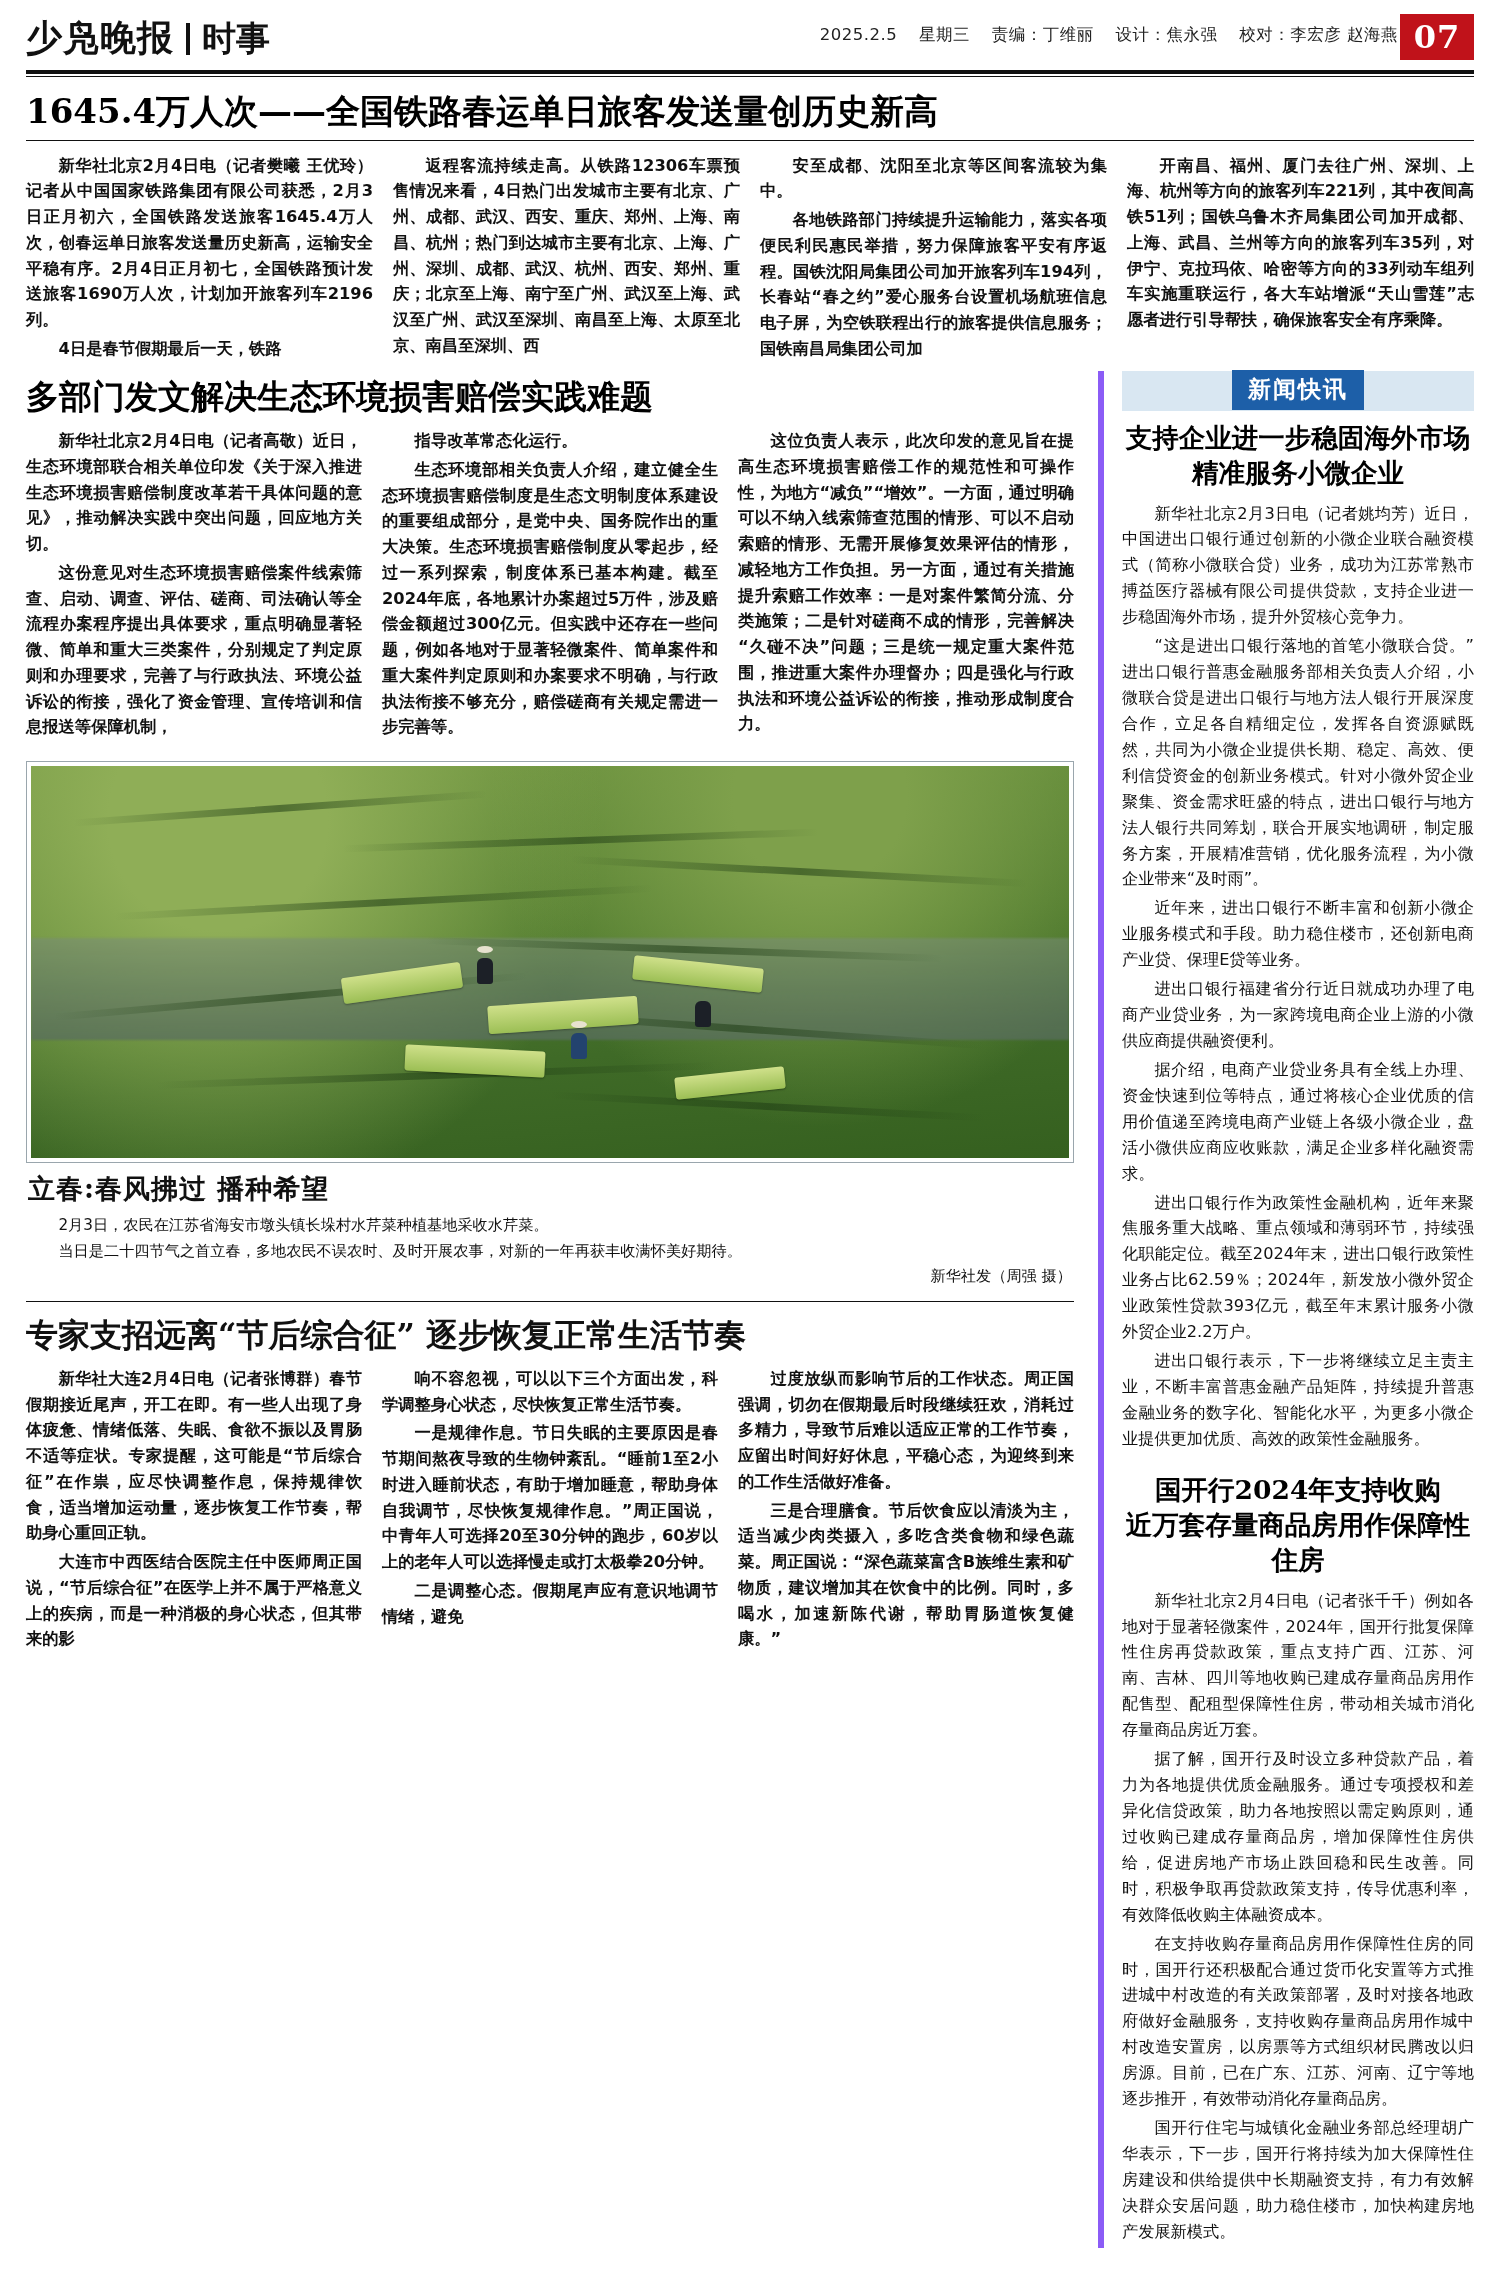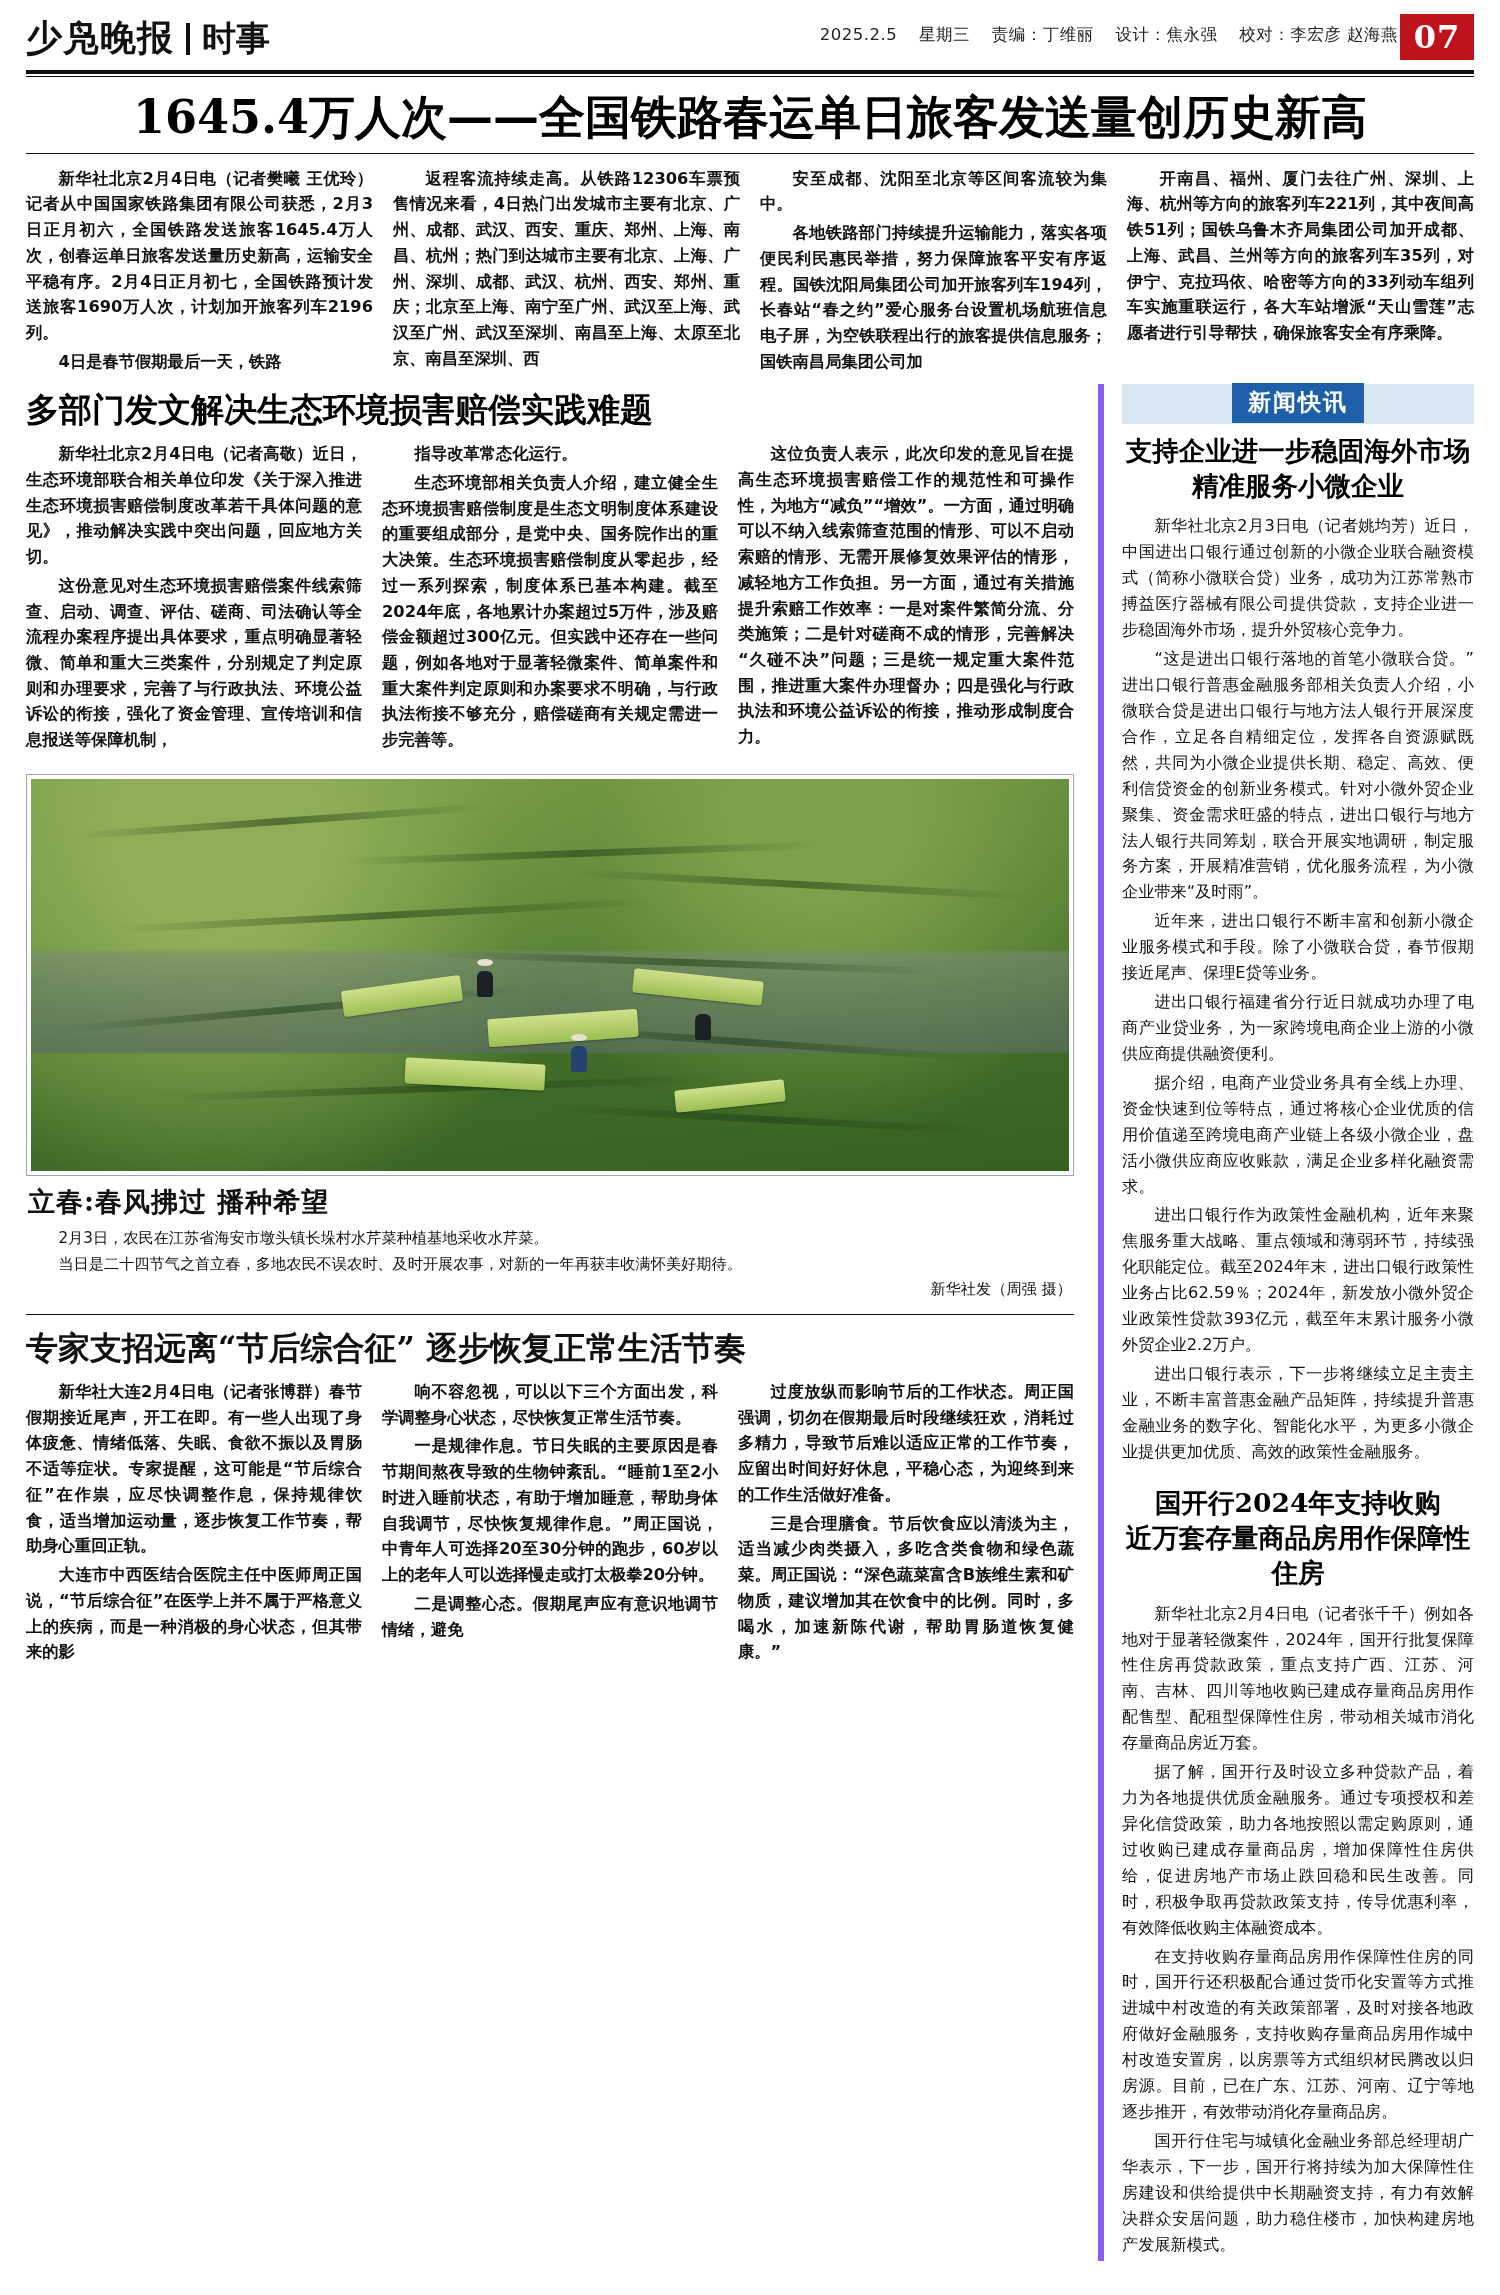--- a/index.html
+++ b/index.html
@@ -70,24 +70,24 @@
     letter-spacing:1px;
   }
   .rule-thick{height:4px;background:#111;margin-top:4px;}
   .rule-thin{height:1px;background:#111;margin-top:2px;}
 
   
   h1.main-headline{
     margin:16px 0 10px 0;
     font-family:"DejaVu Serif","Liberation Serif",serif;
     font-weight:700;
-    font-size:46px;
+    font-size:34px;
     letter-spacing:0px;
     line-height:1.08;
-    text-align:center;
+    text-align:left;
     color:#000;
     white-space:nowrap;
   }
   .rule-after-headline{height:1px;background:#111;margin:2px 0 12px 0;}
   .col{flex:1 1 0;min-width:0;font-weight:bold;}
   p.body{
     margin:0 0 3px 0;
     font-size:16.3px;
     line-height:1.58;
     text-align:justify;
@@ -350,21 +350,21 @@
         <span class="tag">新闻快讯</span>
       </div>
 
       <h3 class="rail-head">
         <span>支持企业进一步稳固海外市场</span><br>
         <span>精准服务小微企业</span>
       </h3>
 
       <p class="body">新华社北京2月3日电（记者姚均芳）近日，中国进出口银行通过创新的小微企业联合融资模式（简称小微联合贷）业务，成功为江苏常熟市搏益医疗器械有限公司提供贷款，支持企业进一步稳固海外市场，提升外贸核心竞争力。</p>
       <p class="body">“这是进出口银行落地的首笔小微联合贷。”进出口银行普惠金融服务部相关负责人介绍，小微联合贷是进出口银行与地方法人银行开展深度合作，立足各自精细定位，发挥各自资源赋既然，共同为小微企业提供长期、稳定、高效、便利信贷资金的创新业务模式。针对小微外贸企业聚集、资金需求旺盛的特点，进出口银行与地方法人银行共同筹划，联合开展实地调研，制定服务方案，开展精准营销，优化服务流程，为小微企业带来“及时雨”。</p>
-      <p class="body">近年来，进出口银行不断丰富和创新小微企业服务模式和手段。除了小微联合贷，春节假期接近尾声、保理E贷等业务。</p>
+      <p class="body">近年来，进出口银行不断丰富和创新小微企业服务模式和手段。助力稳住楼市，还创新电商产业贷、保理E贷等业务。</p>
       <p class="body">进出口银行福建省分行近日就成功办理了电商产业贷业务，为一家跨境电商企业上游的小微供应商提供融资便利。</p>
       <p class="body">据介绍，电商产业贷业务具有全线上办理、资金快速到位等特点，通过将核心企业优质的信用价值递至跨境电商产业链上各级小微企业，盘活小微供应商应收账款，满足企业多样化融资需求。</p>
       <p class="body">进出口银行作为政策性金融机构，近年来聚焦服务重大战略、重点领域和薄弱环节，持续强化职能定位。截至2024年末，进出口银行政策性业务占比62.59％；2024年，新发放小微外贸企业政策性贷款393亿元，截至年末累计服务小微外贸企业2.2万户。</p>
       <p class="body">进出口银行表示，下一步将继续立足主责主业，不断丰富普惠金融产品矩阵，持续提升普惠金融业务的数字化、智能化水平，为更多小微企业提供更加优质、高效的政策性金融服务。</p>
 
       <div class="rail-gap"></div>
 
       <h3 class="rail-head">
         <span>国开行2024年支持收购</span><br>
         <span>近万套存量商品房用作保障性住房</span>

